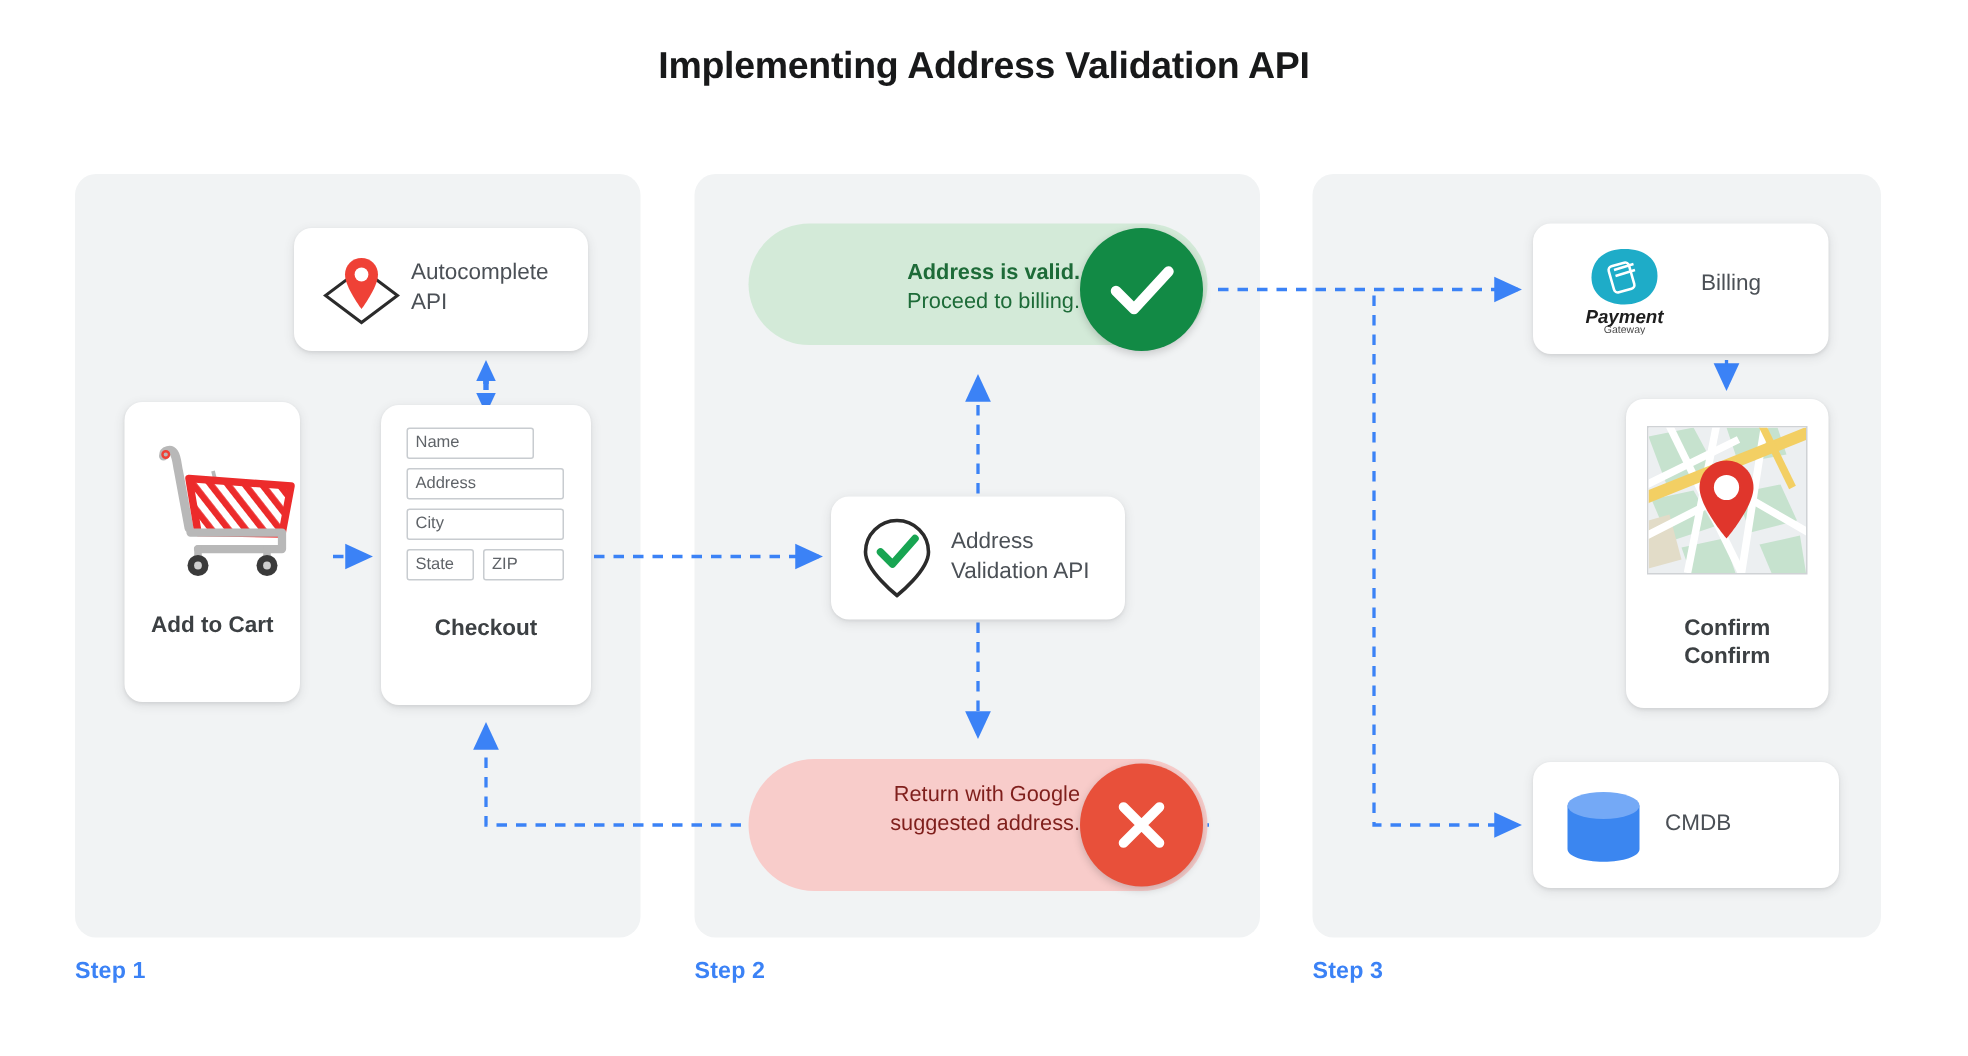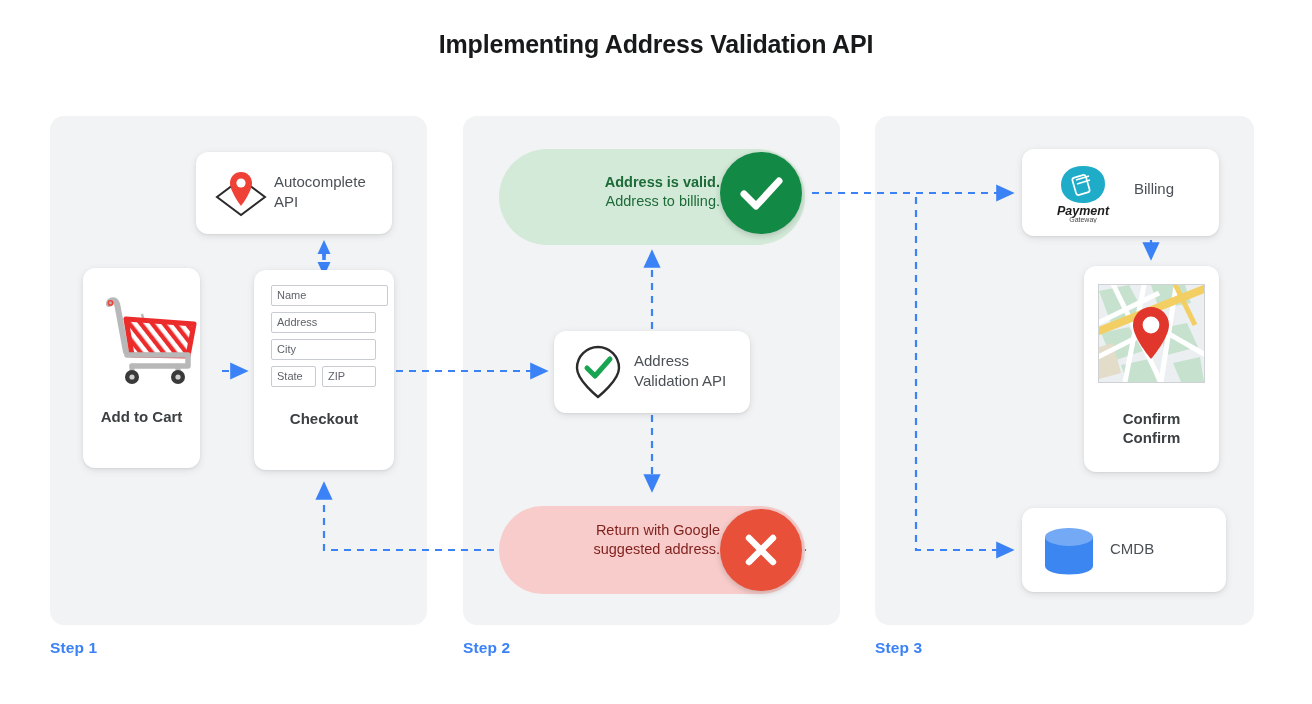--- a/index.html
+++ b/index.html
@@ -76,34 +76,34 @@
     border-radius:2px;
     background:#fff;
     box-sizing:border-box;
     height:21px;
     font-size:11px;color:#5f6368;
     line-height:19px;
     padding-left:5px;
     white-space:nowrap;
     overflow:hidden;
   }
-  #f-name{left:17px;top:15px;width:117px;}
+  #f-name{left:17px;top:15px;width:85px;}
   #f-address{left:17px;top:42px;width:105px;}
   #f-city{left:17px;top:69px;width:105px;}
   #f-state{left:17px;top:96px;width:45px;}
   #f-zip{left:68px;top:96px;width:54px;}
   #checkout-title{top:139px;}
 
   
   .pill{
     position:absolute;
     border-radius:48px;
     box-sizing:border-box;
   }
-  #pill-valid{left:499px;top:149px;width:306px;height:96px;background:#d3ead8;}
+  #pill-valid{left:499px;top:149px;width:306px;height:81px;background:#d3ead8;}
   #pill-invalid{left:499px;top:506px;width:306px;height:88px;background:#f8ccca;}
 
   .pill-text{
     position:absolute;
     text-align:right;
     font-size:14.5px;
     line-height:19px;
   }
   #valid-text{left:20px;top:24px;width:400px;width:calc(100% - 105px);color:#1d6b38;}
   #invalid-text{left:20px;top:15px;width:calc(100% - 105px);color:#7f1f1c;}
@@ -229,21 +229,21 @@
     <div class="field" id="f-address">Address</div>
     <div class="field" id="f-city">City</div>
     <div class="field" id="f-state">State</div>
     <div class="field" id="f-zip">ZIP</div>
     <div class="card-title" id="checkout-title">Checkout</div>
   </div>
 
   <div class="pill" id="pill-valid">
     <div class="pill-text" id="valid-text">
       <b>Address is valid.</b>
-      <span>Address to billing.</span>
+      <span>Proceed to billing.</span>
     </div>
     <div class="pill-circle" id="circle-valid">
       <svg viewBox="0 0 82 82">
         <path d="M24,42 L36,54 L59,29" fill="none" stroke="#ffffff" stroke-width="7" stroke-linecap="round" stroke-linejoin="round"></path>
       </svg>
     </div>
   </div>
 
   <div class="pill" id="pill-invalid">
     <div class="pill-text" id="invalid-text">

